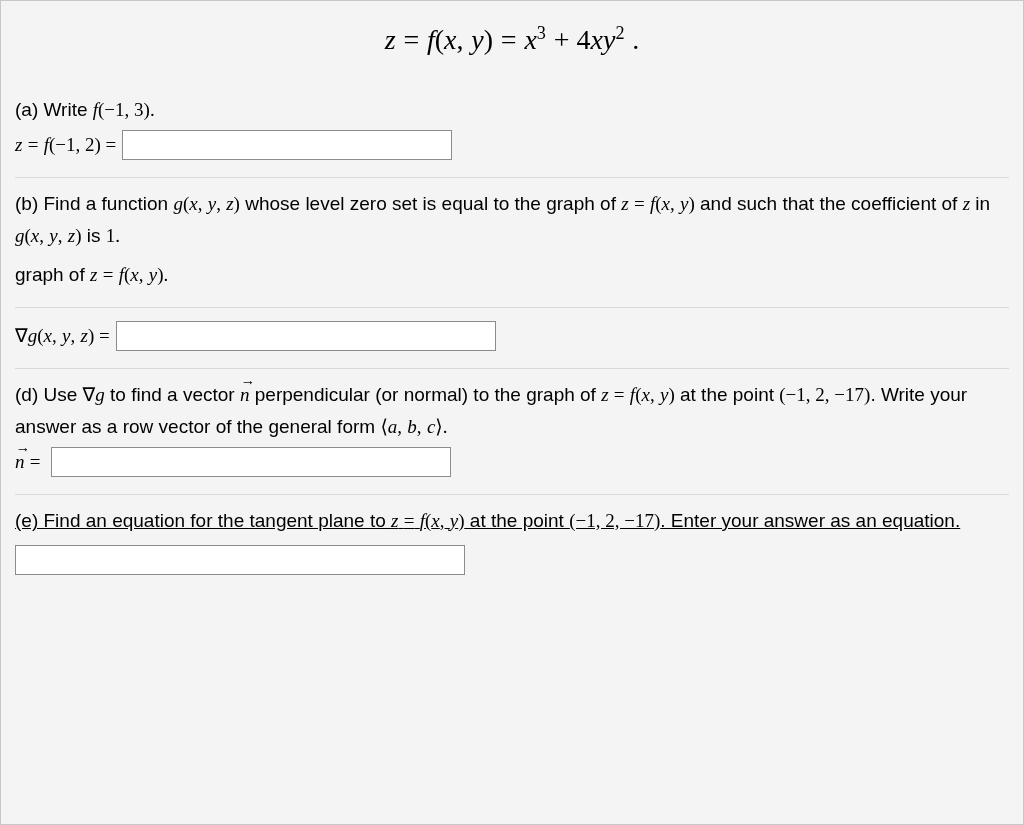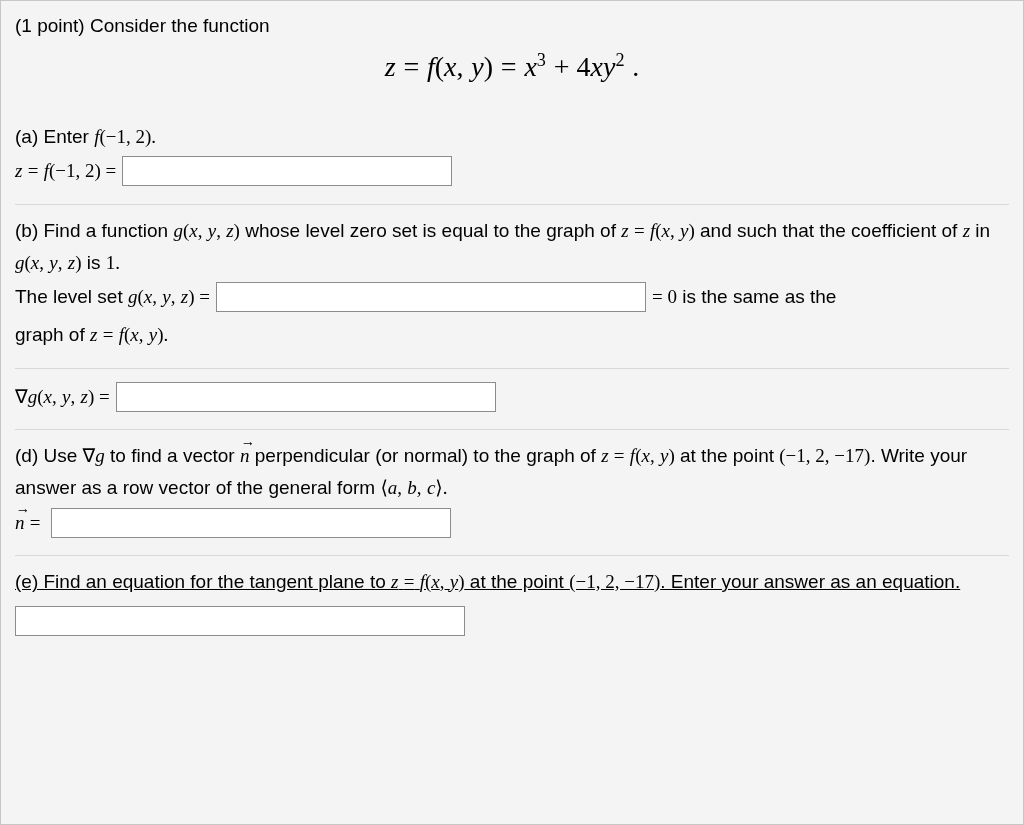--- a/index.html
+++ b/index.html
@@ -76,42 +76,36 @@
     font-style: normal;
   }
   .angle-l::before { content: "\27E8"; font-family: "Times New Roman", serif; }
   .angle-r::after  { content: "\27E9"; font-family: "Times New Roman", serif; }
 </style>
 </head>
 <body>
 
 <div class="problem-container">
 
-  <p class="intro">(1 point) Consider the function</p>
 
   <div class="center-eq"><span class="mi">z</span> <span class="mn">=</span> <span class="mi">f</span><span class="mn">(</span><span class="mi">x</span><span class="mn">,</span> <span class="mi">y</span><span class="mn">)</span> <span class="mn">=</span> <span class="mi">x</span><span class="sup mn">3</span> <span class="mn">+ 4</span><span class="mi">x</span><span class="mi">y</span><span class="sup mn">2</span> <span class="mn">.</span></div>
 
   <div class="part">
     <div>
-      <span>(a) Enter </span><span><span class="mi">f</span><span class="mn">(−1, 2).</span></span>
+      <span>(a) Write </span><span><span class="mi">f</span><span class="mn">(−1, 3).</span></span>
     </div>
     <div class="answer-line">
       <span><span class="mi">z</span> <span class="mn">=</span> <span class="mi">f</span><span class="mn">(−1, 2) =</span></span>
       <input type="text" class="ans w-med" style="">
     </div>
   </div>
 
   <div class="part">
     <div>
       <span>(b) Find a function </span><span><span class="mi">g</span><span class="mn">(</span><span class="mi">x</span><span class="mn">,</span> <span class="mi">y</span><span class="mn">,</span> <span class="mi">z</span><span class="mn">)</span></span><span> whose level zero set is equal to the graph of </span><span><span class="mi">z</span> <span class="mn">=</span> <span class="mi">f</span><span class="mn">(</span><span class="mi">x</span><span class="mn">,</span> <span class="mi">y</span><span class="mn">)</span></span><span> and such that the coefficient of </span><span><span class="mi">z</span></span><span> in </span><span><span class="mi">g</span><span class="mn">(</span><span class="mi">x</span><span class="mn">,</span> <span class="mi">y</span><span class="mn">,</span> <span class="mi">z</span><span class="mn">)</span></span><span> is </span><span><span class="mn">1</span></span><span class="mn">.</span>
-    </div>
-    <div class="answer-line">
-      <span>The level set <span class="mi">g</span><span class="mn">(</span><span class="mi">x</span><span class="mn">,</span> <span class="mi">y</span><span class="mn">,</span> <span class="mi">z</span><span class="mn">) =</span></span>
-      <input type="text" class="ans w-long" style="">
-      <span><span class="mn">= 0</span> is the same as the</span>
     </div>
     <div style="margin-top:6px;">graph of <span class="mi">z</span> <span class="mn">=</span> <span class="mi">f</span><span class="mn">(</span><span class="mi">x</span><span class="mn">,</span> <span class="mi">y</span><span class="mn">).</span></div>
   </div>
 
   <div class="part">
     <div class="answer-line">
       <span><span class="mn">∇</span><span class="mi">g</span><span class="mn">(</span><span class="mi">x</span><span class="mn">,</span> <span class="mi">y</span><span class="mn">,</span> <span class="mi">z</span><span class="mn">) =</span></span>
       <input type="text" class="ans w-grad" style="">
     </div>
   </div>

